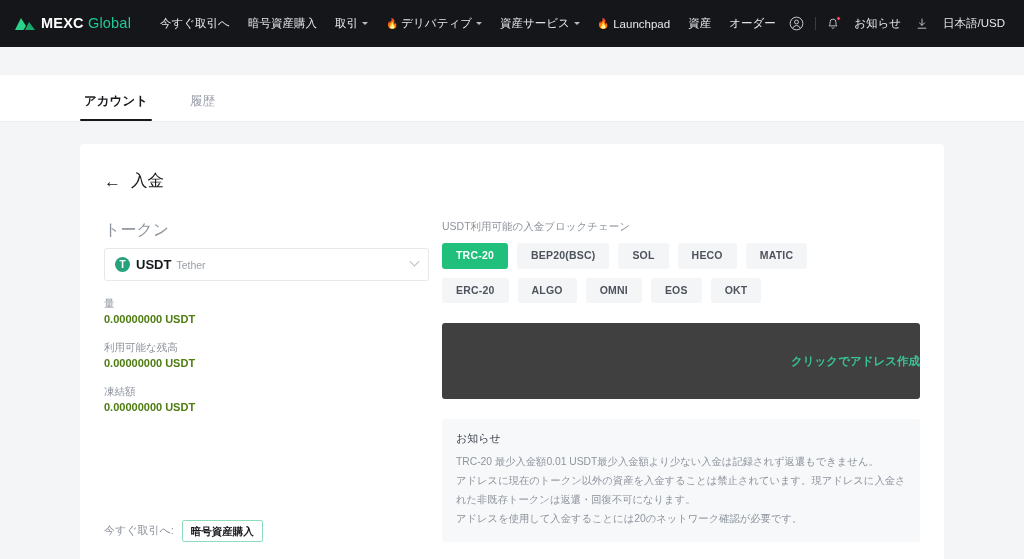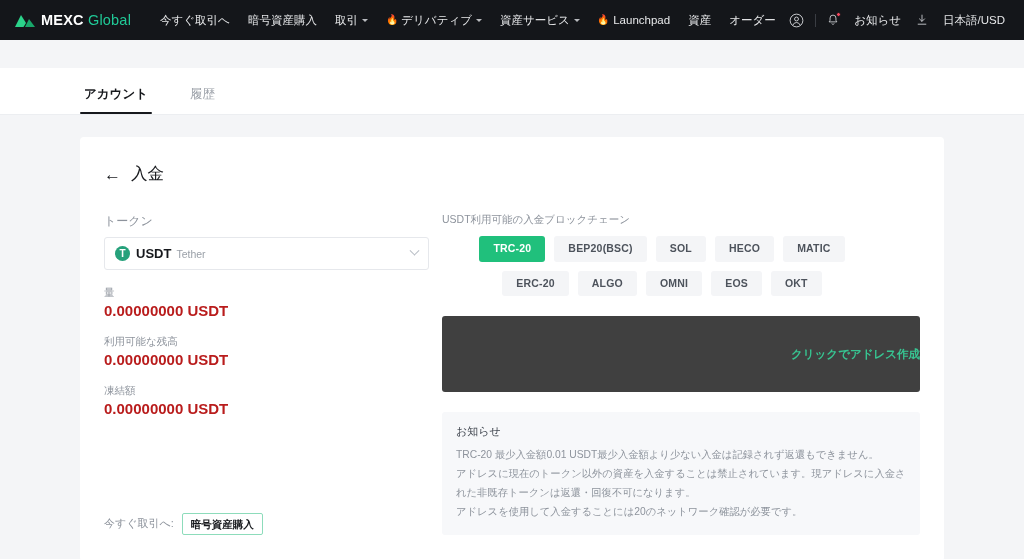--- a/index.html
+++ b/index.html
@@ -6,21 +6,21 @@
   html, body {
     width: 1024px; height: 559px;
     overflow: hidden;
     background: #f4f5f7;
     font-family: "Liberation Sans", "DejaVu Sans", sans-serif;
     color: #16181c;
   }
 
   
   .topbar {
-    height: 40px;
+    height: 47px;
     background: #14161a;
     display: flex;
     align-items: center;
     padding: 0 10px 0 14px;
     gap: 0;
     white-space: nowrap;
   }
   .brand { display: flex; align-items: center; gap: 5px; margin-right: 20px; }
   .brand-mark { display: block; }
   .brand-text {
@@ -71,21 +71,21 @@
   }
 
   .card-head { display: flex; align-items: center; gap: 10px; margin-bottom: 28px; }
   .back-arrow { font-size: 17px; color: #16181c; cursor: pointer; line-height: 1; }
   .card-title { font-size: 16.5px; font-weight: 400; color: #16181c; }
 
   .cols { display: flex; gap: 0; }
   .col-left { width: 325px; flex: none; display: flex; flex-direction: column; }
   .col-right { flex: 1; padding-left: 13px; }
 
-  .field-label { font-size: 12px; color: #8d939c; margin-bottom: 7px; }
+  .field-label { font-size: 16px; color: #8d939c; margin-bottom: 7px; }
 
   .select {
     height: 33px; border: 1px solid #e6e8ec; border-radius: 3px;
     display: flex; align-items: center; padding: 0 10px;
     cursor: pointer; background: #fff;
   }
   .coin-icon {
     width: 15px; height: 15px; border-radius: 50%;
     background: #26a17b; color: #fff; font-size: 10px; font-weight: 700;
     display: flex; align-items: center; justify-content: center;
@@ -94,32 +94,32 @@
   .coin-sym { font-size: 13px; font-weight: 700; color: #16181c; }
   .coin-name { font-size: 10.5px; color: #9aa0a8; margin-left: 5px; }
   .sel-caret {
     margin-left: auto; width: 7px; height: 7px;
     border-right: 1.4px solid #b7bcc4; border-bottom: 1.4px solid #b7bcc4;
     transform: rotate(45deg) translate(-2px,-2px);
   }
 
   .stat { margin-top: 16px; }
   .stat-label { font-size: 10.5px; color: #8d939c; margin-bottom: 2px; }
-  .stat-value { font-size: 15px; font-weight: 700; color: #b91c1c; }
+  .stat-value { font-size: 11px; font-weight: 700; color: #4d7c0f; }
 
   .trade-row { margin-top: auto; padding-top: 28px; display: flex; align-items: center; gap: 8px; }
   .trade-label { font-size: 11px; color: #8d939c; }
   .ghost-btn {
     border: 1px solid #8ddcbb; color: #16181c; background: #fff;
     font-size: 10.5px; font-weight: 700; border-radius: 2px;
     padding: 4px 8px; cursor: pointer; line-height: 1.2;
   }
 
   .chain-label { font-size: 10.5px; color: #8d939c; margin-bottom: 9px; }
-  .chips { display: flex; flex-wrap: wrap; gap: 9px; max-width: 440px; justify-content: center; }
+  .chips { display: flex; flex-wrap: wrap; gap: 9px; max-width: 440px; }
   .chip {
     background: #f4f5f7; color: #4d535c;
     font-size: 10.5px; font-weight: 700; letter-spacing: .2px;
     border-radius: 3px; padding: 7px 14px; cursor: pointer;
     line-height: 1.1; white-space: nowrap;
   }
   .chip.active { background: #20c07c; color: #ffffff; }
 
   .addr-box {
     margin-top: 20px; background: #404040; border-radius: 3px;

